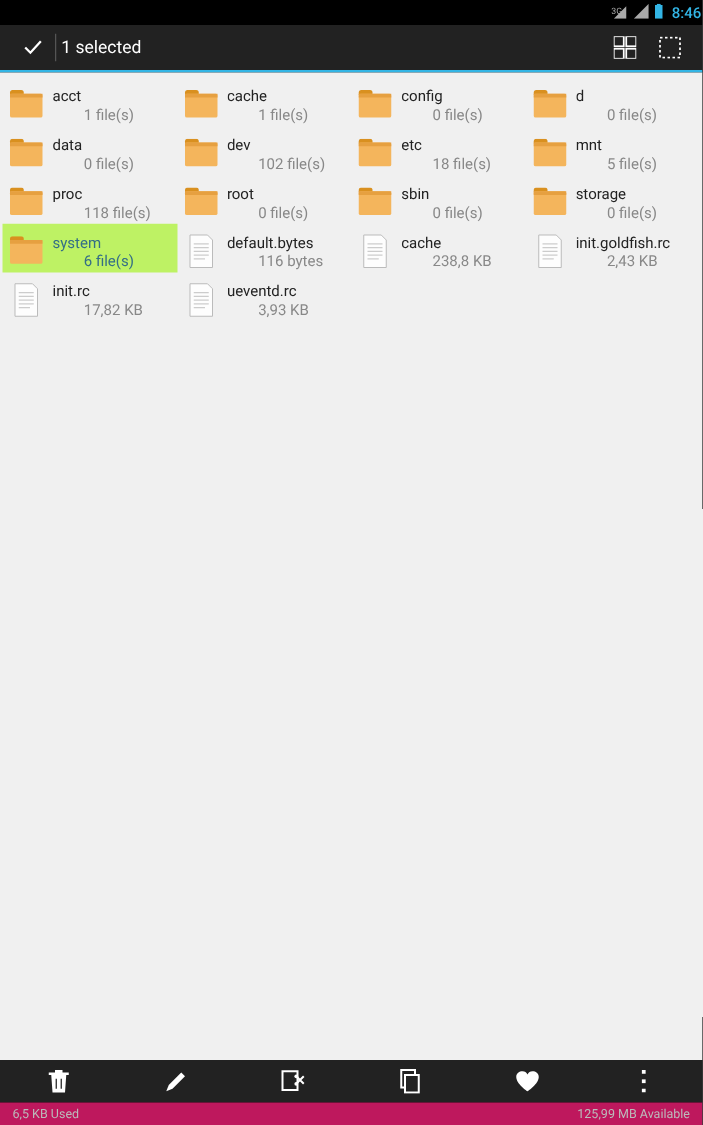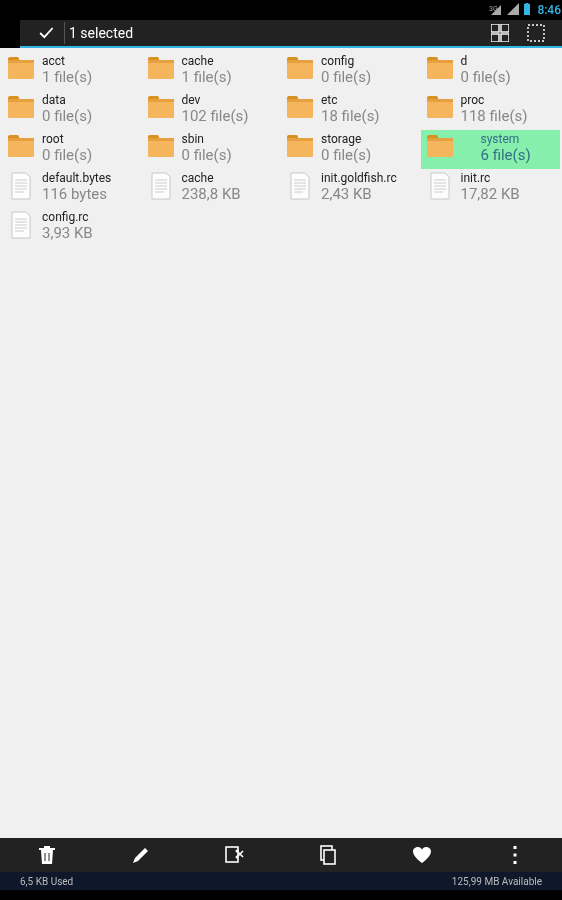--- a/index.html
+++ b/index.html
@@ -4,45 +4,45 @@
 <style>
   * { box-sizing: border-box; margin: 0; padding: 0; }
   html, body { width: 562px; height: 900px; overflow: hidden; font-family: Roboto, Arial, sans-serif; background: #000; }
   
   
   .status-bar { height: 20px; background: #000; display: flex; justify-content: flex-end; align-items: center; padding: 0 1px; gap: 4px; font-size: 12px; }
   .status-bar .time { color: #33b5e5; font-weight: 500; margin-left: 2px; }
   .sig-icon { display: inline-block; }
   
   
-  .header { height: 28px; background: #222; display: flex; align-items: center; padding: 0 8px; color: #fff; border-bottom: 2px solid #33b5e5; margin-left: 20px; }
+  .header { height: 38px; background: #222; display: flex; align-items: center; padding: 0 8px; color: #fff; border-bottom: 2px solid #33b5e5; }
   .check-btn { width: 36px; height: 36px; display: flex; align-items: center; justify-content: center; cursor: pointer; }
   .hdr-sep { width: 1px; height: 22px; background: #555; margin: 0 4px 0 0; }
   .sel-text { font-size: 14px; color: #fff; flex: 0 0 auto; }
   .hdr-spacer { flex: 1; }
   .hdr-icon { width: 36px; height: 36px; display: flex; align-items: center; justify-content: center; cursor: pointer; }
   
   
   .content { background: #f0f0f0; height: 790px; overflow: hidden; }
   .grid { display: grid; grid-template-columns: repeat(4, 1fr); padding: 4px 2px; }
-  .item { display: flex; align-items: flex-start; padding: 2px 4px; height: 39px; cursor: pointer; }
-  .item.selected { background: #86efac; gap: 20px; }
+  .item { display: flex; align-items: flex-end; padding: 2px 4px; height: 39px; cursor: pointer; }
+  .item.selected { background: #bef264; }
   .item.selected .title { color: #356f86; }
   .item.selected .sub { color: #356f86; }
   .icon-wrap { width: 30px; height: 30px; flex: 0 0 30px; display: flex; align-items: center; justify-content: center; margin-right: 6px; }
   .text-wrap { display: flex; flex-direction: column; overflow: hidden; }
   .title { font-size: 12px; color: #222; white-space: nowrap; overflow: hidden; text-overflow: ellipsis; line-height: 1.2; }
-  .sub { font-size: 15px; color: #888; white-space: nowrap; line-height: 1.2; }
+  .sub { font-size: 12px; color: #888; white-space: nowrap; line-height: 1.2; margin-left: 25px; }
   
   
   .action-bar { height: 34px; background: #222; display: flex; align-items: center; }
   .action-btn { flex: 1; height: 100%; display: flex; align-items: center; justify-content: center; cursor: pointer; }
   
   
-  .footer { height: 18px; background: #0f172a; display: flex; align-items: center; justify-content: space-between; padding: 0 20px; font-size: 10px; color: #bbb; }
+  .footer { height: 18px; background: #be185d; display: flex; align-items: center; justify-content: space-between; padding: 0 10px; font-size: 10px; color: #bbb; }
   
   
   .folder-svg .back { fill: #d9901f; }
   .folder-svg .front { fill: #f4b55c; }
   .folder-svg .shade { fill: #e6a040; }
   
   .file-svg .page { fill: #fdfdfd; stroke: #bbb; stroke-width: 0.8; }
   .file-svg .lines { stroke: #ccc; stroke-width: 1; }
 </style>
 </head>
@@ -188,20 +188,33 @@
       </div>
       <div class="item">
         <div class="icon-wrap">
           <svg class="folder-svg" width="28" height="24" viewBox="0 0 28 24">
             <path class="back" d="M1 4 L1 2 Q1 0 3 0 L10 0 Q12 0 12 2 L12 4 Z"></path>
             <rect class="front" x="1" y="3" width="26" height="19" rx="1.5"></rect>
             <rect class="shade" x="1" y="3" width="26" height="3"></rect>
           </svg>
         </div>
         <div class="text-wrap">
+          <div class="title">mnt</div>
+          <div class="sub">5 file(s)</div>
+        </div>
+      </div>
+      <div class="item">
+        <div class="icon-wrap">
+          <svg class="folder-svg" width="28" height="24" viewBox="0 0 28 24">
+            <path class="back" d="M1 4 L1 2 Q1 0 3 0 L10 0 Q12 0 12 2 L12 4 Z"></path>
+            <rect class="front" x="1" y="3" width="26" height="19" rx="1.5"></rect>
+            <rect class="shade" x="1" y="3" width="26" height="3"></rect>
+          </svg>
+        </div>
+        <div class="text-wrap">
           <div class="title">proc</div>
           <div class="sub">118 file(s)</div>
         </div>
       </div>
       <div class="item">
         <div class="icon-wrap">
           <svg class="folder-svg" width="28" height="24" viewBox="0 0 28 24">
             <path class="back" d="M1 4 L1 2 Q1 0 3 0 L10 0 Q12 0 12 2 L12 4 Z"></path>
             <rect class="front" x="1" y="3" width="26" height="19" rx="1.5"></rect>
             <rect class="shade" x="1" y="3" width="26" height="3"></rect>
@@ -330,21 +343,21 @@
             <g class="lines">
               <line x1="6" y1="8" x2="18" y2="8"></line>
               <line x1="6" y1="11" x2="18" y2="11"></line>
               <line x1="6" y1="14" x2="18" y2="14"></line>
               <line x1="6" y1="17" x2="18" y2="17"></line>
               <line x1="6" y1="20" x2="15" y2="20"></line>
             </g>
           </svg>
         </div>
         <div class="text-wrap">
-          <div class="title">config.rc</div>
+          <div class="title">ueventd.rc</div>
           <div class="sub">3,93 KB</div>
         </div>
       </div>
     </div>
 </div>
 
 <div class="action-bar">
   <div class="action-btn">
     <svg width="18" height="20" viewBox="0 0 18 20">
         <path d="M3 5 L15 5 L14 19 L4 19 Z M1 3 L17 3 L17 5 L1 5 Z M6 1 L12 1 L12 3 L6 3 Z" fill="#fff"></path>

